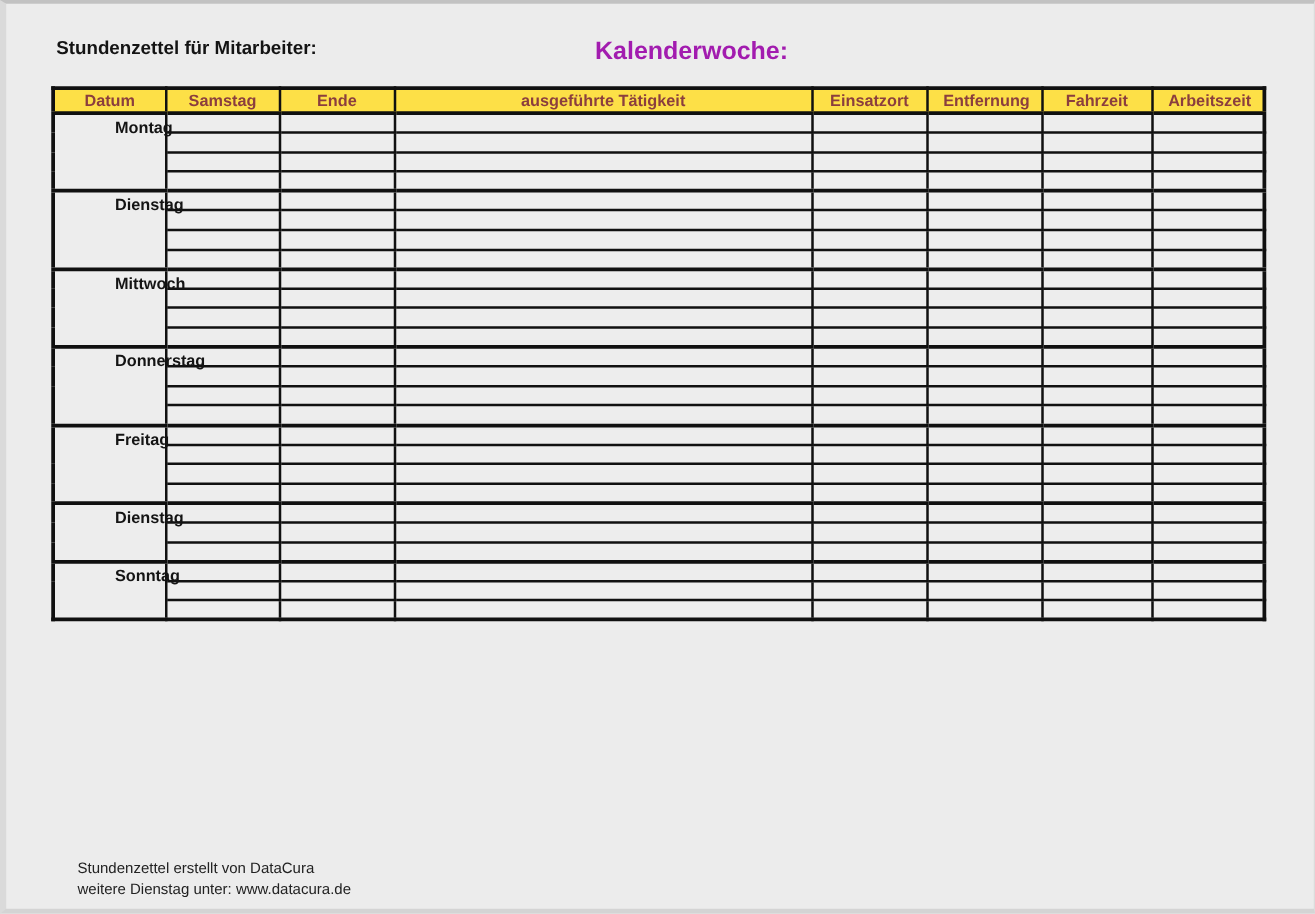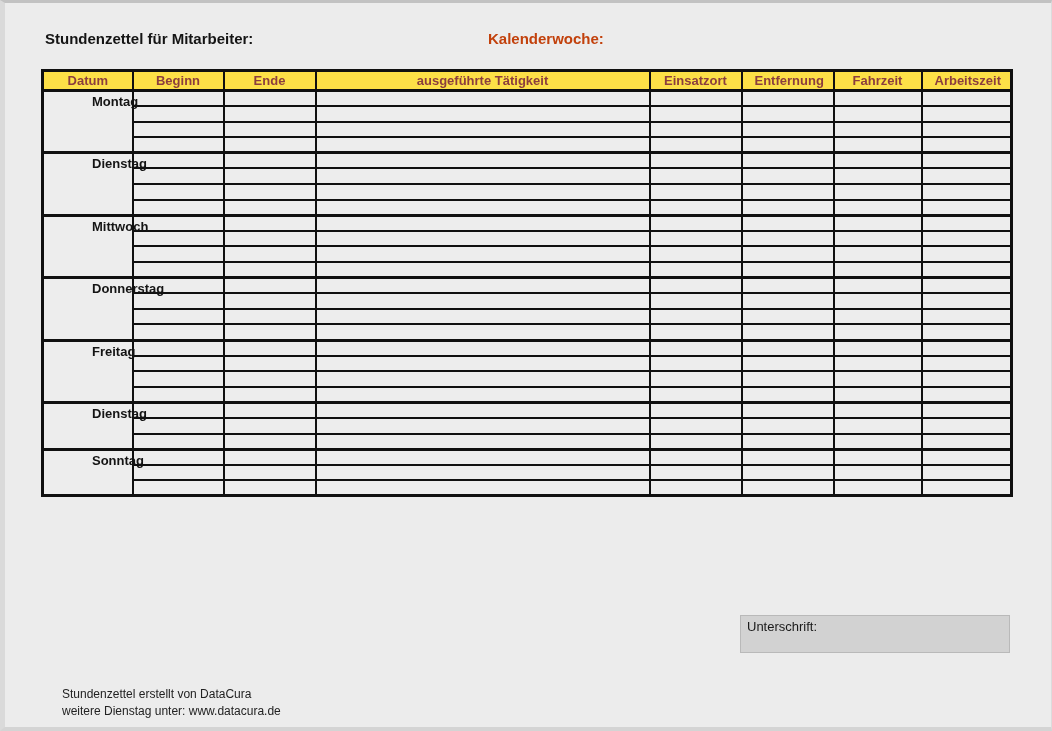--- a/index.html
+++ b/index.html
@@ -20,22 +20,22 @@
     border-right:1px solid #dcdcdc;
     border-bottom:4px solid #d4d4d4;
     overflow:hidden;
     text-decoration:underline;
   }
   .title{
     position:absolute;left:40px;top:27px;
     font-size:15px;font-weight:bold;color:#141414;
   }
   .kw-label{
-    position:absolute;left:483px;top:27px;
-    font-size:15px;font-weight:bold;color:#c2410c;
+    position:absolute;left:471px;top:27px;
+    font-size:20px;font-weight:bold;color:#a21caf;
   }
   .table-wrap{position:absolute;left:36px;top:66px;}
   table{
     border-collapse:collapse;
     table-layout:fixed;
     width:969px;
     border:3px solid var(--border);
   }
   th,td{
     border:2px solid var(--border);
@@ -92,21 +92,21 @@
           <col style="width:92px">
         <col style="width:334px">
           <col style="width:92px">
           <col style="width:92px">
         <col style="width:88px">
           <col style="width:90px">
       </colgroup>
       <thead>
         <tr>
           <th>Datum</th>
-          <th>Beginn</th>
+          <th>Samstag</th>
           <th>Ende</th>
           <th>ausgeführte Tätigkeit</th>
           <th>Einsatzort</th>
           <th>Entfernung</th>
           <th>Fahrzeit</th>
           <th>Arbeitszeit</th>
         </tr>
       </thead>
       <tbody id="timesheet-body">
           <tr class="group-first">
@@ -347,22 +347,19 @@
             <td></td>
             <td></td>
             <td></td>
             <td></td>
             <td></td>
           </tr>
         </tbody>
     </table>
   </div>
 
-  <div class="signature-box">
-    <span>Unterschrift:</span>
-  </div>
 
   <div class="footer">
     <div>Stundenzettel erstellt von DataCura</div>
     <div>weitere Dienstag unter: www.datacura.de</div>
   </div>
 
 </div>
 
 </body></html>

